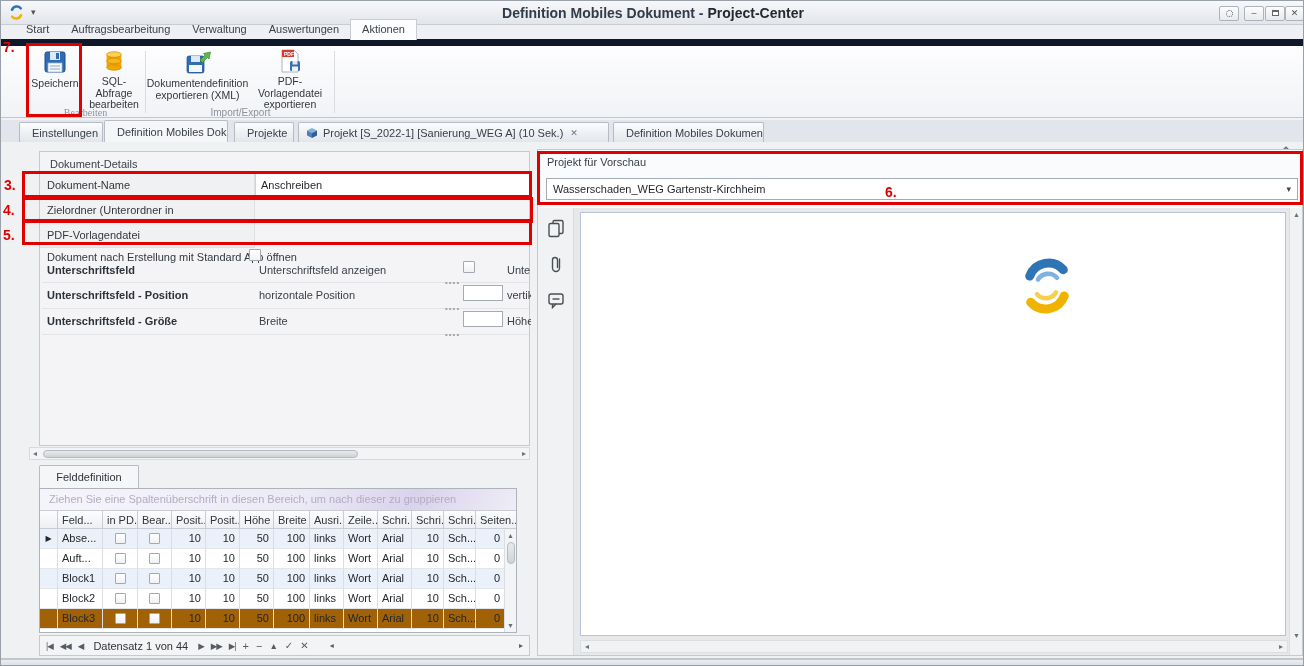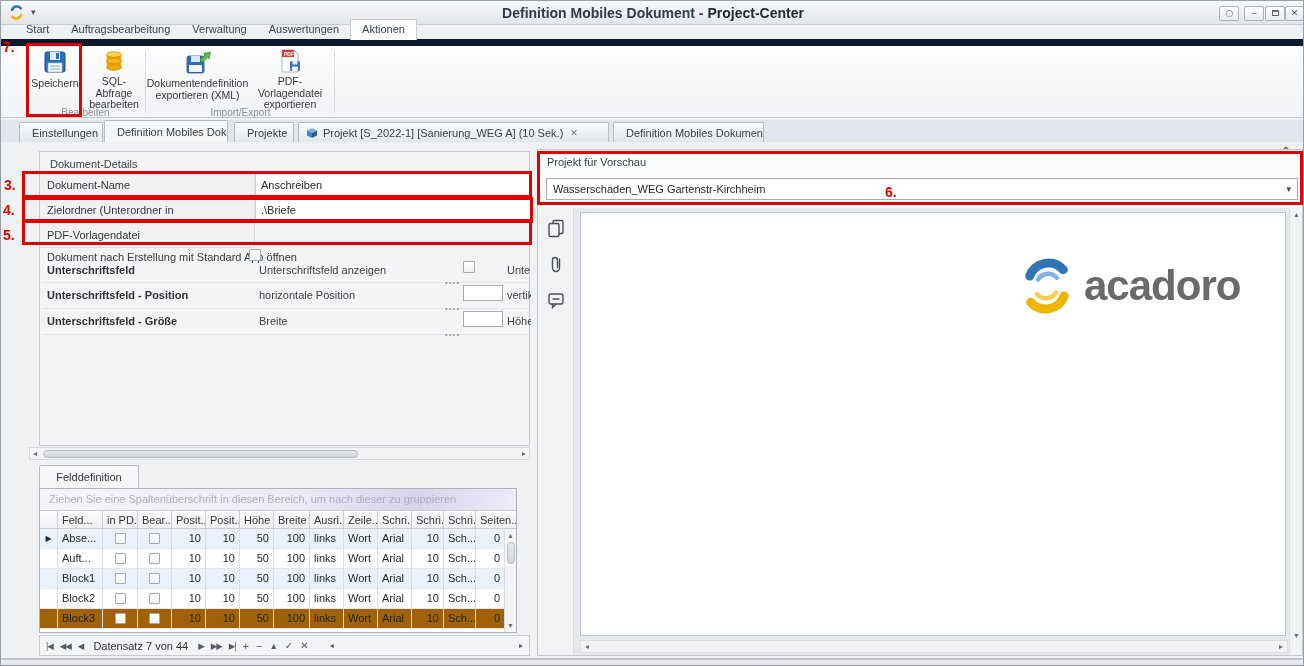--- a/index.html
+++ b/index.html
@@ -191,21 +191,21 @@
         <svg width="26" height="26" viewBox="0 0 26 26">
           <rect x="2" y="7" width="17" height="17" rx="2" fill="#2e6db4" stroke="#1d4f8c" stroke-width="0.7"></rect>
           <rect x="6" y="7" width="9" height="6" fill="#dce9f7"></rect>
           <rect x="4" y="16" width="13" height="7" fill="#f4f7fb"></rect>
           <path d="M15 11 L20 6 L18.5 4.5 L25.5 3 L24 10 L22.5 8.5 L17.5 13.5 Z" fill="#5cb84c" stroke="#3d8c32" stroke-width="0.7"></path>
         </svg>
       </span>
       <span class="rlabel">Dokumentendefinition exportieren (XML)</span>
     </div>
     <div class="rsep" style="left:333px;"></div>
-    <div class="rgroup-label" style="left:27px;width:115px;">Bearbeiten</div>
+    <div class="rgroup-label" style="left:27px;width:115px;font-family:Liberation Serif, serif;">Bearbeiten</div>
     <div class="rgroup-label" style="left:147px;width:185px;">Import/Export</div>
     <div class="abs ribbon-collapse">
       <svg width="14" height="13" viewBox="0 0 10 10">
           <path d="M2 5.5 L5 2.5 L8 5.5 M2 8.5 L5 5.5 L8 8.5" stroke="#6a7078" stroke-width="1.2" fill="none"></path>
         </svg>
     </div>
   </div>
 
   <div class="abs doctabbar">
     <div class="dtab" style="left:18px;width:84px;">
@@ -258,21 +258,20 @@
     </div>
   </div>
 
   <div class="abs form-panel panel-border">
     <div class="form-caption">Dokument-Details</div>
 
     <div class="frow-label" style="top:21px;">Dokument-Name</div>
     <div class="frow-value" style="top:21px;">Anschreiben</div>
 
     <div class="frow-label" style="top:46px;">Zielordner (Unterordner in Projektdokumenten)</div>
-    <div class="frow-value" style="top:46px;">.\Briefe</div>
 
     <div class="frow-label" style="top:71px;">PDF-Vorlagendatei</div>
 
     <div class="abs" style="left:7px;top:99px;">Dokument nach Erstellung mit Standard App öffnen</div>
     <span class="cb abs" style="left:209px;top:97px;"></span>
 
     <div class="sig-title" style="top:112px;">Unterschriftsfeld</div>
     <div class="sig-label" style="top:112px;">Unterschriftsfeld anzeigen</div>
     <span class="cb abs" style="left:423px;top:109px;"></span>
     <div class="sig-right" style="top:112px;">Unters</div>
@@ -427,21 +426,21 @@
       <span class="abs scroll-arrow" style="left:2px;top:1px;font-size:7px;">▲</span>
       <div class="abs thumb" style="left:2px;top:12px;width:8px;height:22px;"></div>
       <span class="abs scroll-arrow" style="left:2px;bottom:1px;font-size:7px;">▼</span>
     </div>
   </div>
 
   <div class="abs navigator">
     <span class="navg">|◀</span>
     <span class="navg">◀◀</span>
     <span class="navg">◀</span>
-    <span class="nav-text">Datensatz 7 von 44</span>
+    <span class="nav-text">Datensatz 1 von 44</span>
     <span class="navg">▶</span>
     <span class="navg">▶▶</span>
     <span class="navg">▶|</span>
     <span class="navg" style="font-size:11px;letter-spacing:0;">+</span>
     <span class="navg" style="font-size:11px;letter-spacing:0;">−</span>
     <span class="navg" style="letter-spacing:0;">▲</span>
     <span class="navg" style="font-size:10px;letter-spacing:0;">✓</span>
     <span class="navg" style="font-size:10px;letter-spacing:0;">✕</span>
     <span class="navg" style="margin-left:14px;letter-spacing:0;font-size:8px;">◂</span>
     <span class="navg" style="margin-left:auto;margin-right:6px;letter-spacing:0;font-size:8px;">▸</span>
@@ -477,21 +476,20 @@
       </div>
 
       <div class="pv-page">
         <div class="logo">
           <svg width="58" height="58" viewBox="0 0 64 64">
             <path d="M50 14 A22 22 0 0 0 13 21" fill="none" stroke="#2e75b6" stroke-width="10" stroke-linecap="round"></path>
             <path d="M43 23 A13 13 0 0 0 22 25" fill="none" stroke="#7fb2e0" stroke-width="5" stroke-linecap="round"></path>
             <path d="M14 50 A22 22 0 0 0 51 43" fill="none" stroke="#f0b400" stroke-width="10" stroke-linecap="round"></path>
             <path d="M21 41 A13 13 0 0 0 42 39" fill="none" stroke="#f7cf4e" stroke-width="5" stroke-linecap="round"></path>
           </svg>
-          <span class="logo-text">acadoro</span>
         </div>
       </div>
 
       <div class="abs" style="left:751px;top:0;width:13px;height:447px;background:#f1f2f3;border-left:1px solid #dcdfe2;">
         <span class="abs scroll-arrow" style="left:3px;top:2px;font-size:7px;">▲</span>
         <span class="abs scroll-arrow" style="left:3px;bottom:14px;font-size:7px;">▼</span>
       </div>
 
       <div class="abs" style="left:42px;top:432px;width:708px;height:13px;background:#f1f2f3;border:1px solid #dcdfe2;">
         <span class="abs scroll-arrow" style="left:4px;top:1px;">◂</span>

